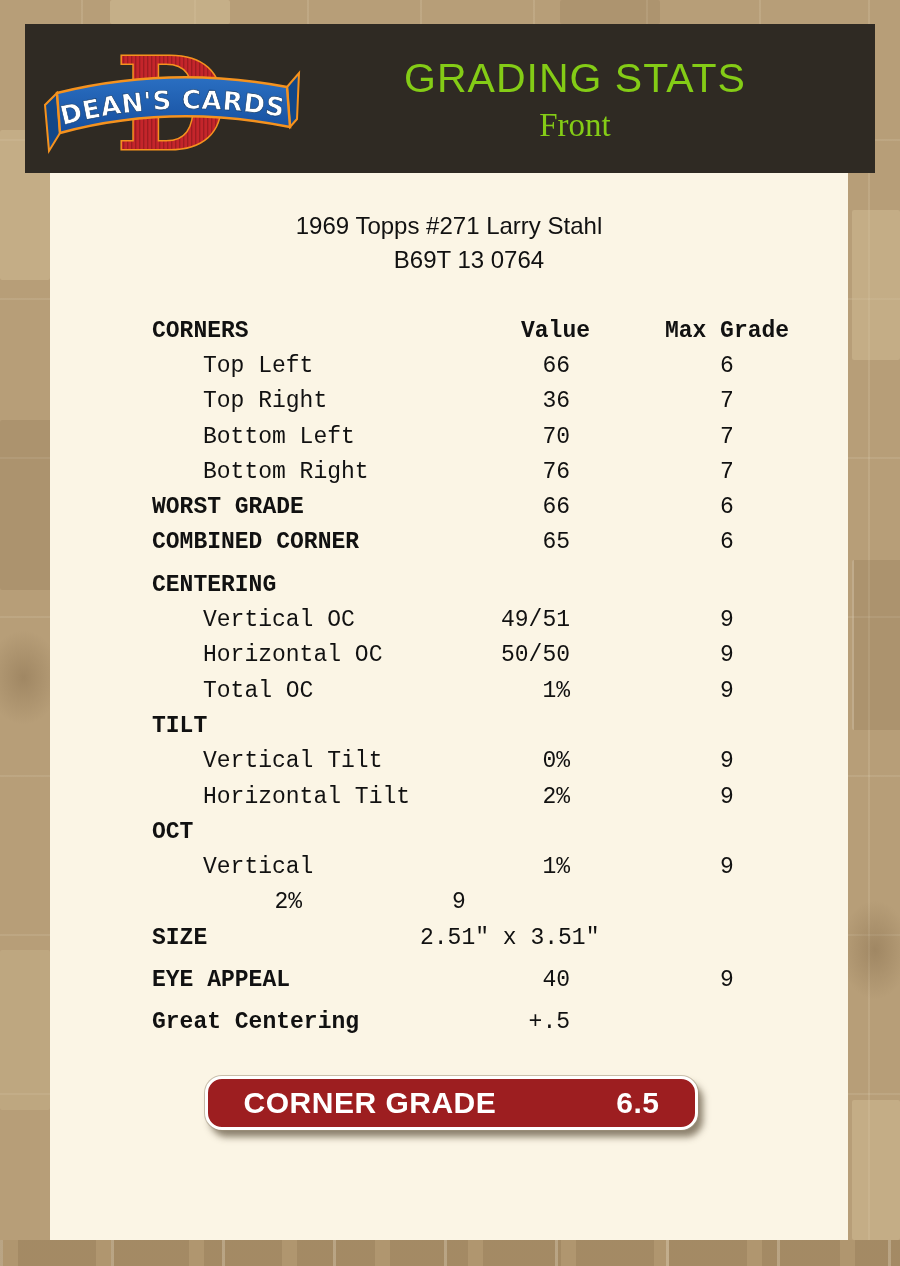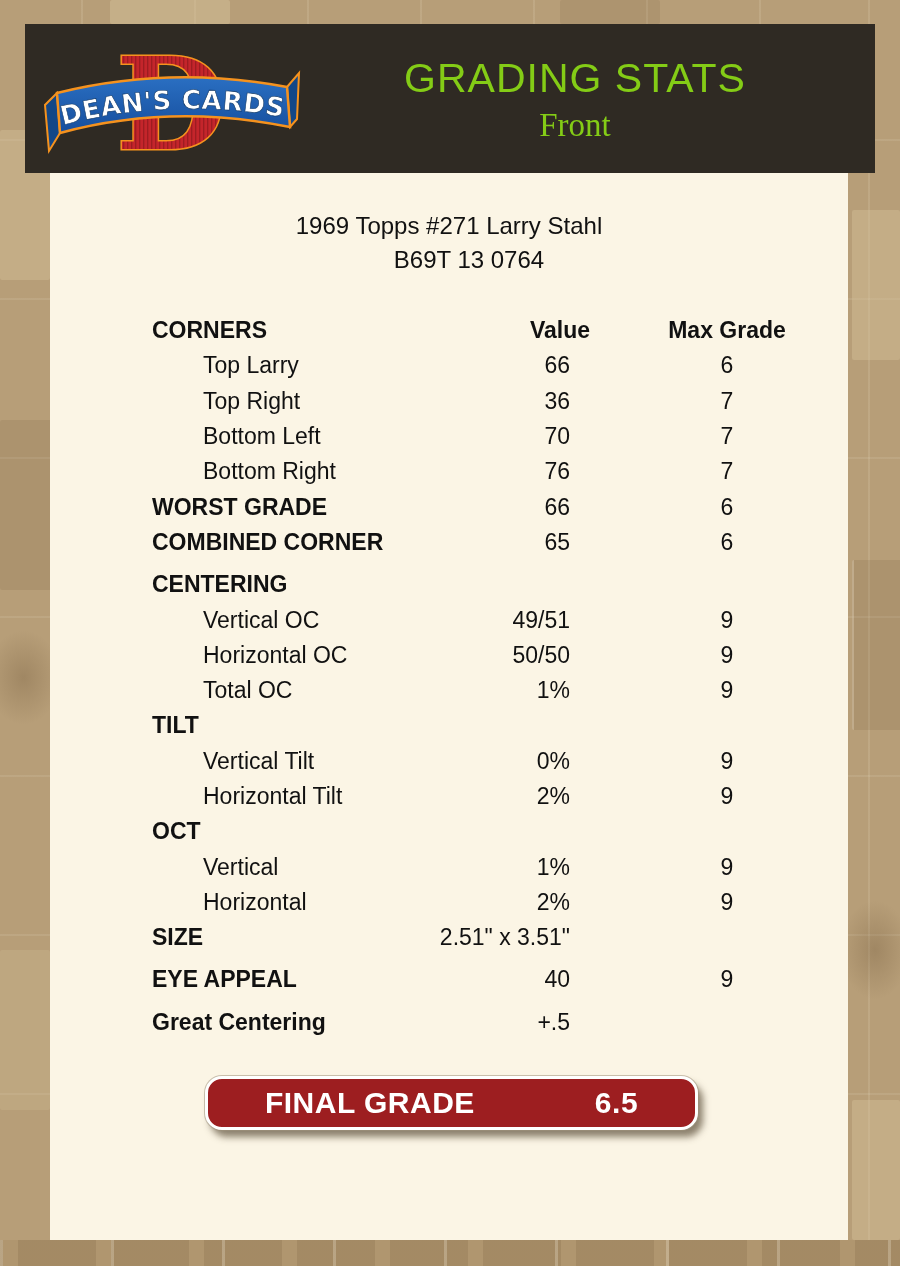--- a/index.html
+++ b/index.html
@@ -28,21 +28,21 @@
     position:absolute; left:50px; top:100px; width:798px; height:1140px;
     background:var(--panel-bg, #fbf5e5);
   }
   .panel-inner{padding-top:109px; color:#111;}
   .card-title{font-size:24px; font-weight:normal; text-align:center; line-height:34px;}
   .card-id{font-size:24px; text-align:center; line-height:34px;padding-left:40px;}
 
   .stats{margin-top:36px; padding-left:102px;}
   .row{display:flex; align-items:center; height:35.3px; font-size:23px;}
   .row.gap{margin-top:7px;}
-  .cell{white-space:nowrap;}
+  .cell{white-space:nowrap;font-family:Liberation Mono, monospace;}
   .cell.label{flex:1;}
   .cell.label.ind{padding-left:51px;}
   .cell.label.b{font-weight:bold;}
   .cell.value{width:150px; text-align:right;}
   .cell.max{width:278px; text-align:center; padding-left:36px; box-sizing:border-box;}
   .row.colhead .cell{font-weight:bold;}
   .row.colhead .cell.value{transform:translateX(20px);}
 
   .final{
     position:relative; margin:36px 0 0 155px; width:493px; height:54px;
@@ -92,21 +92,21 @@
       <div class="card-title">1969 Topps #271 Larry Stahl</div>
       <div class="card-id">B69T 13 0764</div>
 
       <div class="stats">
           <div class="row colhead">
             <div class="cell label b">CORNERS</div>
             <div class="cell value">Value</div>
             <div class="cell max">Max Grade</div>
           </div>
           <div class="row">
-            <div class="cell label ind">Top Larry</div>
+            <div class="cell label ind">Top Left</div>
             <div class="cell value">66</div>
             <div class="cell max">6</div>
           </div>
           <div class="row">
             <div class="cell label ind">Top Right</div>
             <div class="cell value">36</div>
             <div class="cell max">7</div>
           </div>
           <div class="row">
             <div class="cell label ind">Bottom Left</div>
@@ -167,21 +167,20 @@
             <div class="cell label b">OCT</div>
             <div class="cell value"></div>
             <div class="cell max"></div>
           </div>
           <div class="row">
             <div class="cell label ind">Vertical</div>
             <div class="cell value">1%</div>
             <div class="cell max">9</div>
           </div>
           <div class="row">
-            <div class="cell label ind">Horizontal</div>
             <div class="cell value">2%</div>
             <div class="cell max">9</div>
           </div>
           <div class="row">
             <div class="cell label b">SIZE</div>
             <div class="cell value">2.51" x 3.51"</div>
             <div class="cell max"></div>
           </div>
           <div class="row gap">
             <div class="cell label b">EYE APPEAL</div>
@@ -189,21 +188,21 @@
             <div class="cell max">9</div>
           </div>
           <div class="row gap">
             <div class="cell label b">Great Centering</div>
             <div class="cell value">+.5</div>
             <div class="cell max"></div>
           </div>
         </div>
 
       <div class="final">
-        <span>FINAL GRADE</span>
+        <span>CORNER GRADE</span>
         <span>6.5</span>
       </div>
     </div>
   </div>
 
   <div class="header">
     <svg class="logo" width="258" height="141" viewBox="0 0 258 141">
       <defs>
         <pattern id="redstripes" patternUnits="userSpaceOnUse" width="4" height="4">
           <rect width="4" height="4" fill="#c4252b"></rect>

